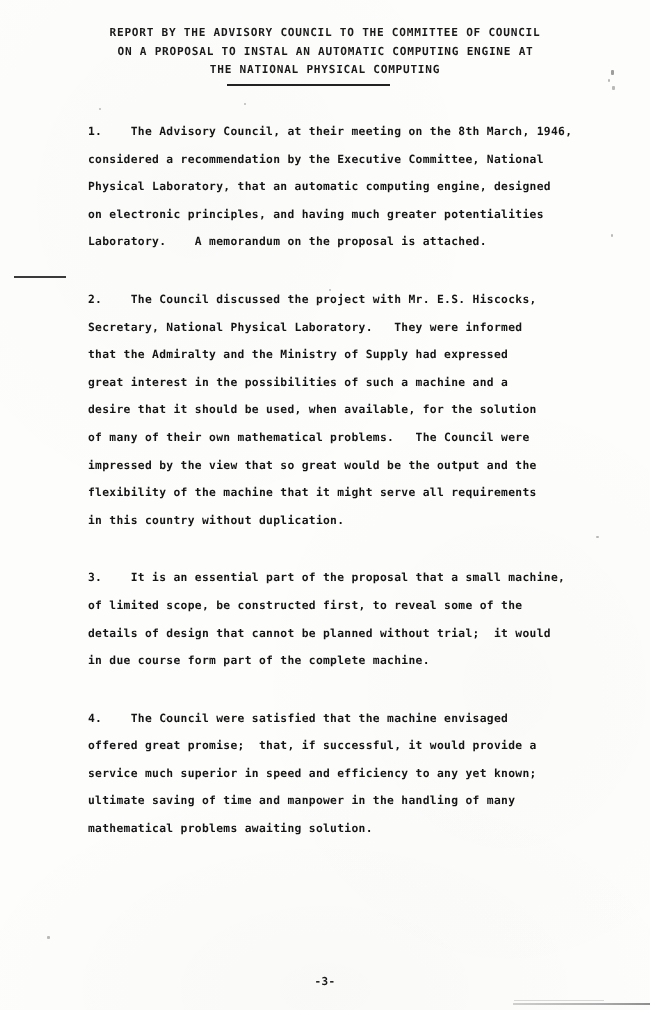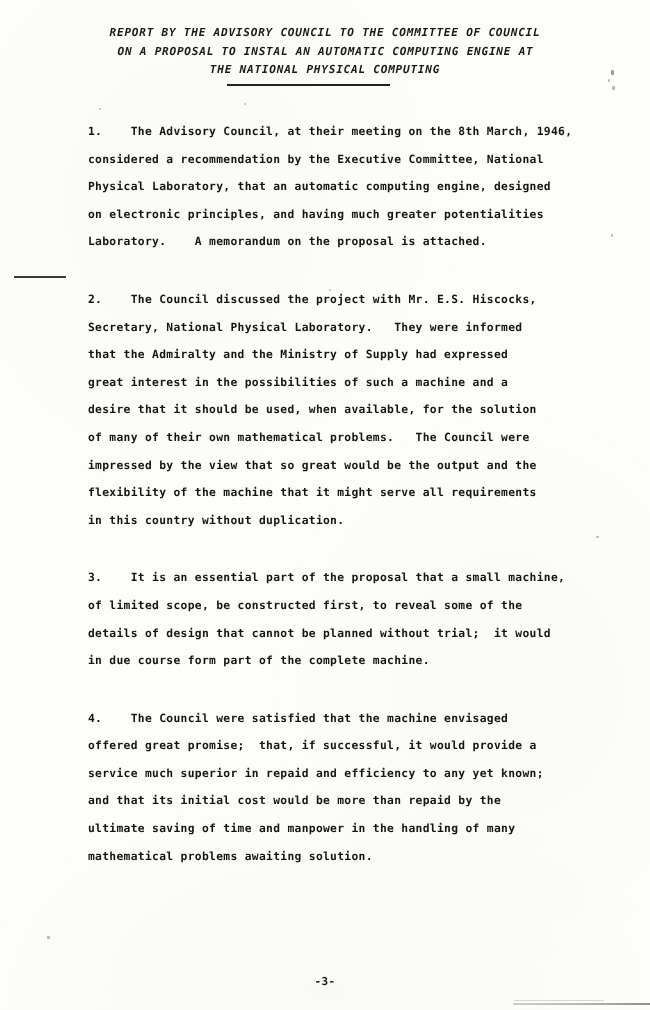--- a/index.html
+++ b/index.html
@@ -43,21 +43,20 @@
   }
 
   
   #title-block {
     position: absolute;
     left: 0;
     top: 24px;
     width: 650px;
     text-align: center;
     z-index: 3;
-    font-style: italic;
   }
   .title-line {
     font-size: 11.1px;
     letter-spacing: 0.75px;
     line-height: 18.5px;
     white-space: nowrap;
     color: #1a1a1a;
   }
   .title-line.l1 { text-indent: 0px; }
   .title-line.l2 { text-indent: 1px; }
@@ -194,22 +193,21 @@
     <div class="para">
       <div class="tw line">3.    It is an essential part of the proposal that a small machine,</div>
       <div class="tw line">of limited scope, be constructed first, to reveal some of the</div>
       <div class="tw line">details of design that cannot be planned without trial;  it would</div>
       <div class="tw line">in due course form part of the complete machine.</div>
     </div>
 
     <div class="para">
       <div class="tw line">4.    The Council were satisfied that the machine envisaged</div>
       <div class="tw line">offered great promise;  that, if successful, it would provide a</div>
-      <div class="tw line">service much superior in repaid and efficiency to any yet known;</div>
-      <div class="tw line">and that its initial cost would be more than repaid by the</div>
+      <div class="tw line">service much superior in speed and efficiency to any yet known;</div>
       <div class="tw line">ultimate saving of time and manpower in the handling of many</div>
       <div class="tw line">mathematical problems awaiting solution.</div>
     </div>
 
   </div>
 
   <div id="page-number" class="tw">-3-</div>
 
   <div class="speck" id="speck-a"></div>
   <div class="speck" id="speck-b"></div>

